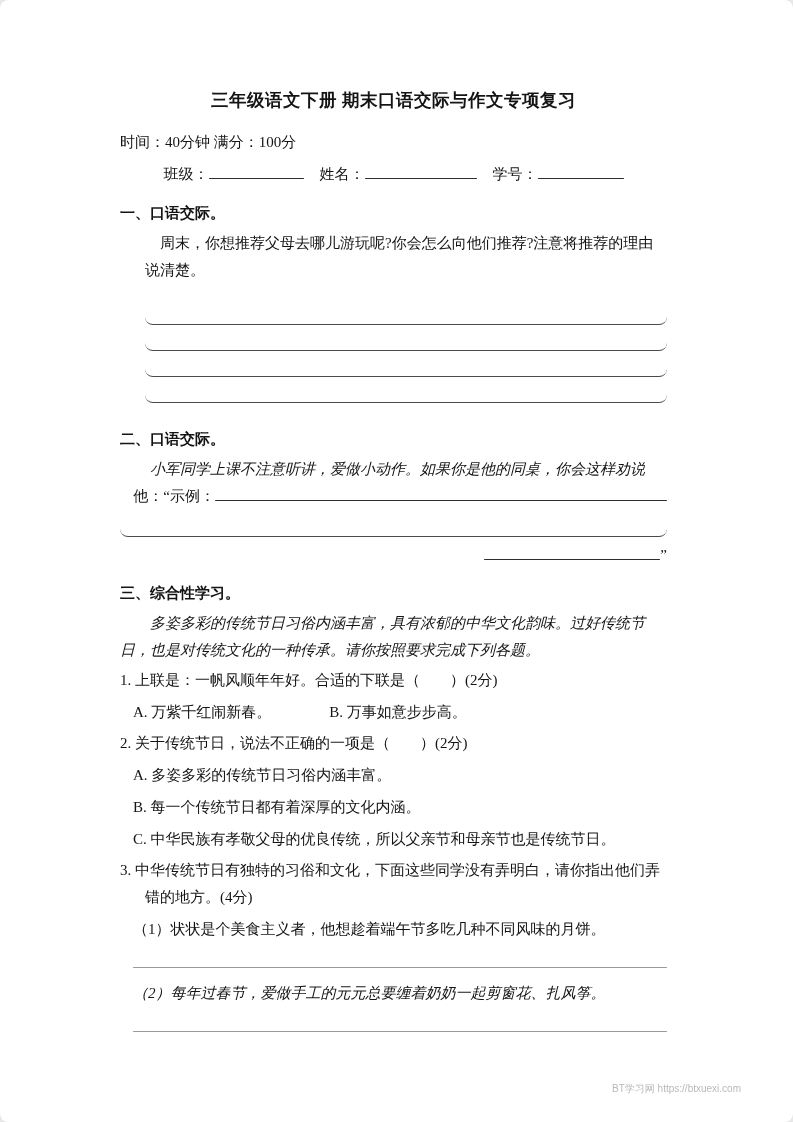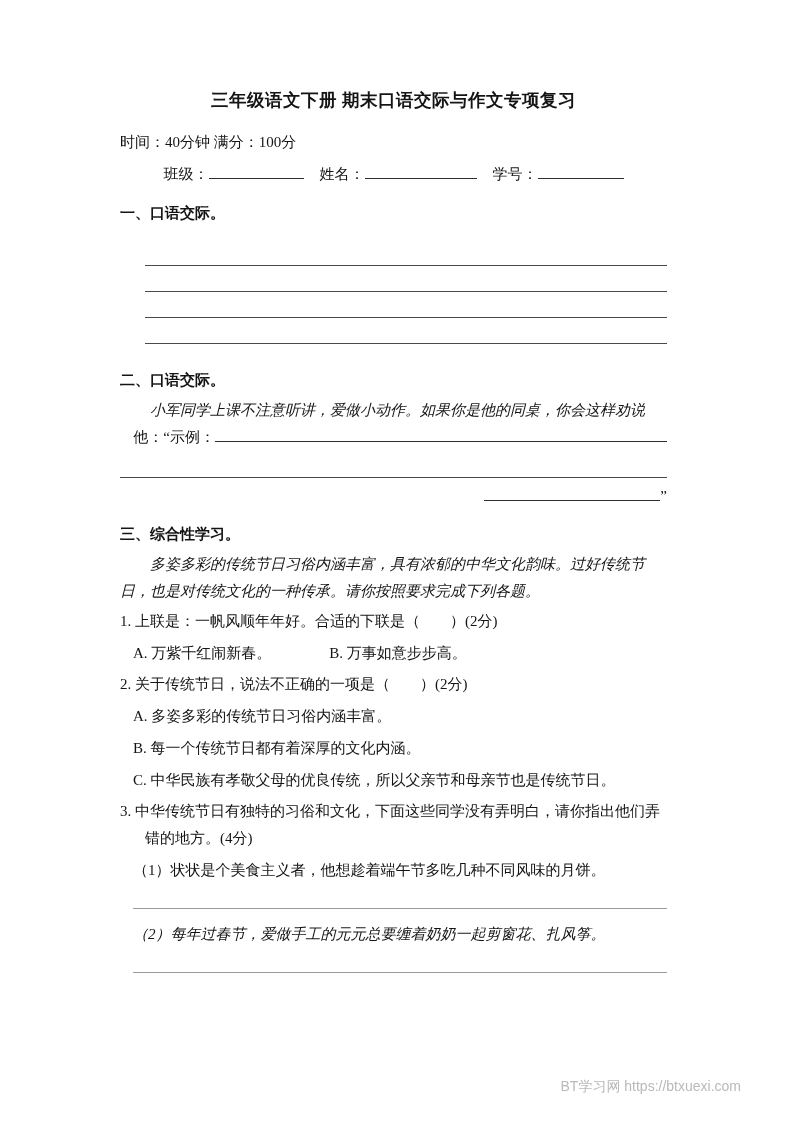--- a/index.html
+++ b/index.html
@@ -1,15 +1,15 @@
 <!DOCTYPE html>
 <html><head>
 <meta charset="utf-8">
 <style>
-  * { box-sizing: border-box; }
+  * { box-sizing: border-box; border-radius: 8px; }
   html, body { margin: 0; padding: 0; background: #e8e8e8; }
   .page {
     position: relative;
     width: 793px;
     height: 1122px;
     margin: 0 auto;
     background: #ffffff;
     font-family: "Liberation Serif", "DejaVu Serif", serif;
     color: #141414;
     font-size: 15px;
@@ -46,38 +46,39 @@
   .ans-line.full { margin-left: 0; height: 27px; }
   .sub-rule { margin-left: 13px; margin-top: 24px; height: 1px; border-bottom: 1px solid #9a9a9a; }
 
   .line-row { margin-top: 0; line-height: 27px; white-space: nowrap; text-align: right; }
 
   .footer {
     position: absolute;
     right: 52px;
     bottom: 26px;
     font-family: "Liberation Sans", "DejaVu Sans", sans-serif;
-    font-size: 14px;
+    font-size: 10px;
     color: #b9b9b9;
   }
 </style>
 </head>
 <body>
 
 <div class="page">
   <div class="content">
 
     <h1 class="title">三年级语文下册 期末口语交际与作文专项复习</h1>
     <div class="meta">时间：40分钟 满分：100分</div>
 
     <div class="form-line">
       <span>班级：</span><span class="blank w-class"></span><span>姓名：</span><span class="blank w-name"></span><span>学号：</span><span class="blank w-id"></span>
     </div>
 
     <div class="sec-heading">一、口语交际。</div>
+    <p class="para p-s1">周末，你想推荐父母去哪儿游玩呢?你会怎么向他们推荐?注意将推荐的理由说清楚。</p>
     <div class="ans-block">
       <div class="ans-line"></div>
       <div class="ans-line"></div>
       <div class="ans-line"></div>
       <div class="ans-line"></div>
     </div>
 
     <div class="sec-heading" style="margin-top:24px;">二、口语交际。</div>
     <p class="para p-ind2">小军同学上课不注意听讲，爱做小动作。如果你是他的同桌，你会这样劝说</p>
     <div class="line-row">

